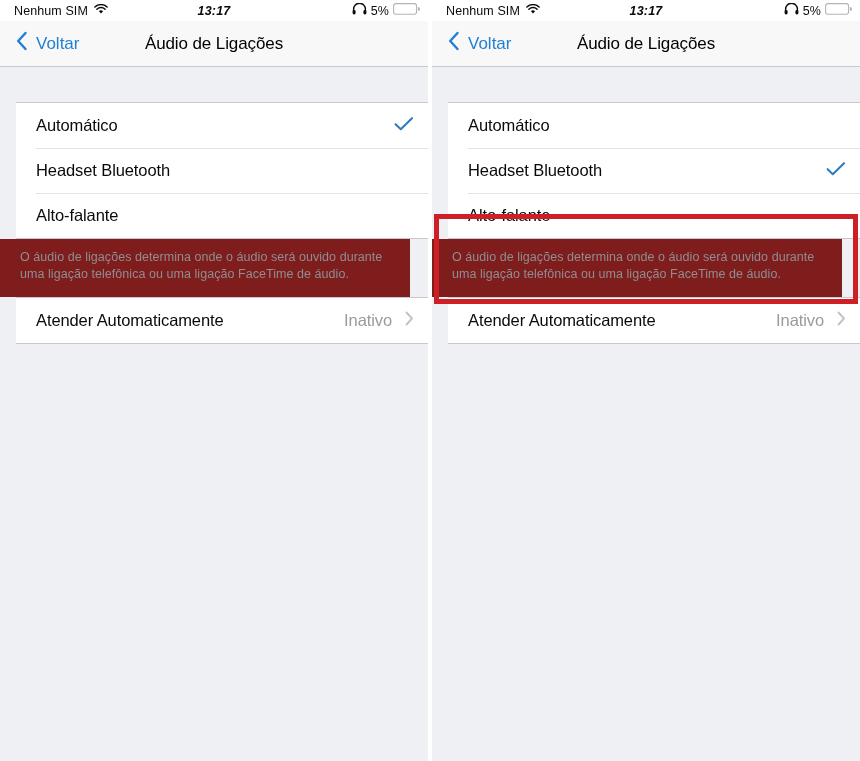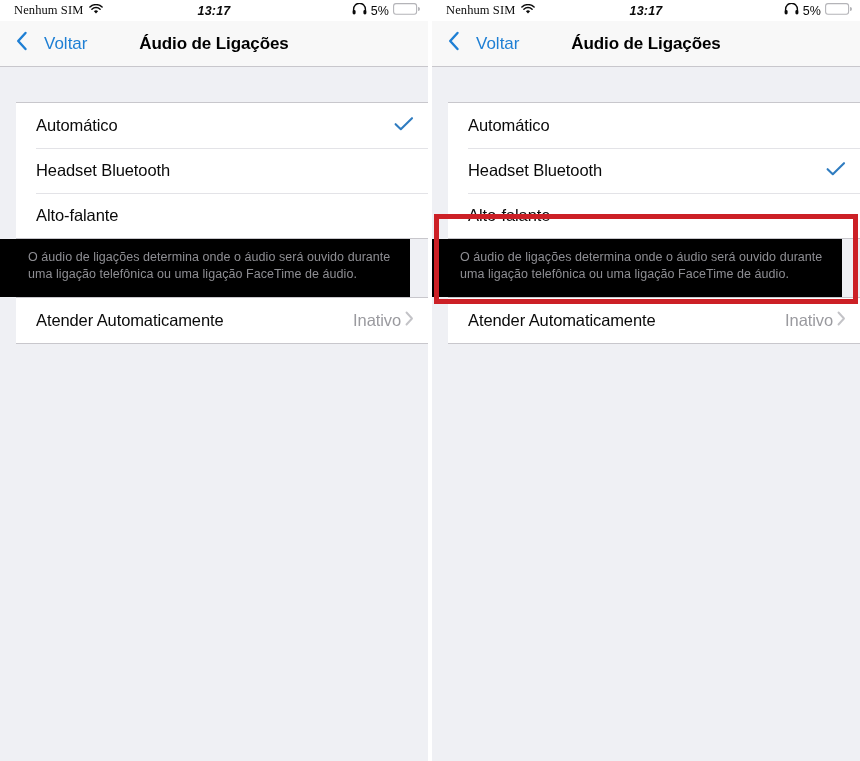--- a/index.html
+++ b/index.html
@@ -61,53 +61,53 @@
     pointer-events: none;
     font-style: italic;
   }
   .status-right {
     margin-left: auto;
     display: flex;
     align-items: center;
     gap: 4px;
     z-index: 2;
   }
-  .carrier-text { font-size: 12.5px; font-family: Liberation Serif, serif; }
+  .carrier-text { font-size: 12.5px; }
   .wifi-icon { display: block; }
   .headphone-icon { display: block; }
   .batt-pct { font-size: 12.5px; font-weight: normal; }
   .battery-icon { display: block; }
 
   
   .nav-bar {
     height: 46px;
     background: #f8f8f8;
     border-bottom: 1px solid #c8c7cc;
     display: flex;
     align-items: center;
     position: relative;
     padding: 0 10px;
   }
   .back-button {
     display: flex;
     align-items: center;
-    gap: 16px;
+    gap: 8px;
     color: #1e7fd4;
     font-size: 17px;
     cursor: pointer;
     z-index: 2;
     padding-left: 6px;
   }
   .chevron-left { display: block; }
   .nav-title {
     position: absolute;
     left: 0; right: 0;
     text-align: center;
     font-size: 17px;
-    font-weight: bold;
+    font-weight: normal;
     color: #000;
     letter-spacing: -0.1px;
     pointer-events: none;
   }
 
   
   .content {
     background: #eff0f4;
     height: calc(761px - 21px - 47px);
     overflow: hidden;
@@ -140,36 +140,36 @@
   }
   .row-label {
     font-size: 16.5px;
     color: #0a0a0a;
     letter-spacing: -0.1px;
   }
   .row-right {
     margin-left: auto;
     display: flex;
     align-items: center;
-    gap: 4px;
+    gap: 13px;
   }
   .row-value {
     font-size: 16.5px;
     color: #9a9a9f;
     letter-spacing: -0.1px;
   }
   .check-icon { display: block; }
   .chevron-right { display: block; }
 
   .footer-note {
-    padding: 10px 18px 14px 28px;
+    padding: 10px 18px 14px 20px;
     font-size: 12.5px;
     line-height: 17px;
     color: #8e8e93;
-    background: #000000;
+    background: #7f1d1d;
     letter-spacing: 0.05px;
     max-width: 410px;
   }
 
   
   .highlight-box {
     position: absolute;
     border: 5px solid #cc2026;
     pointer-events: none;
     z-index: 5;

